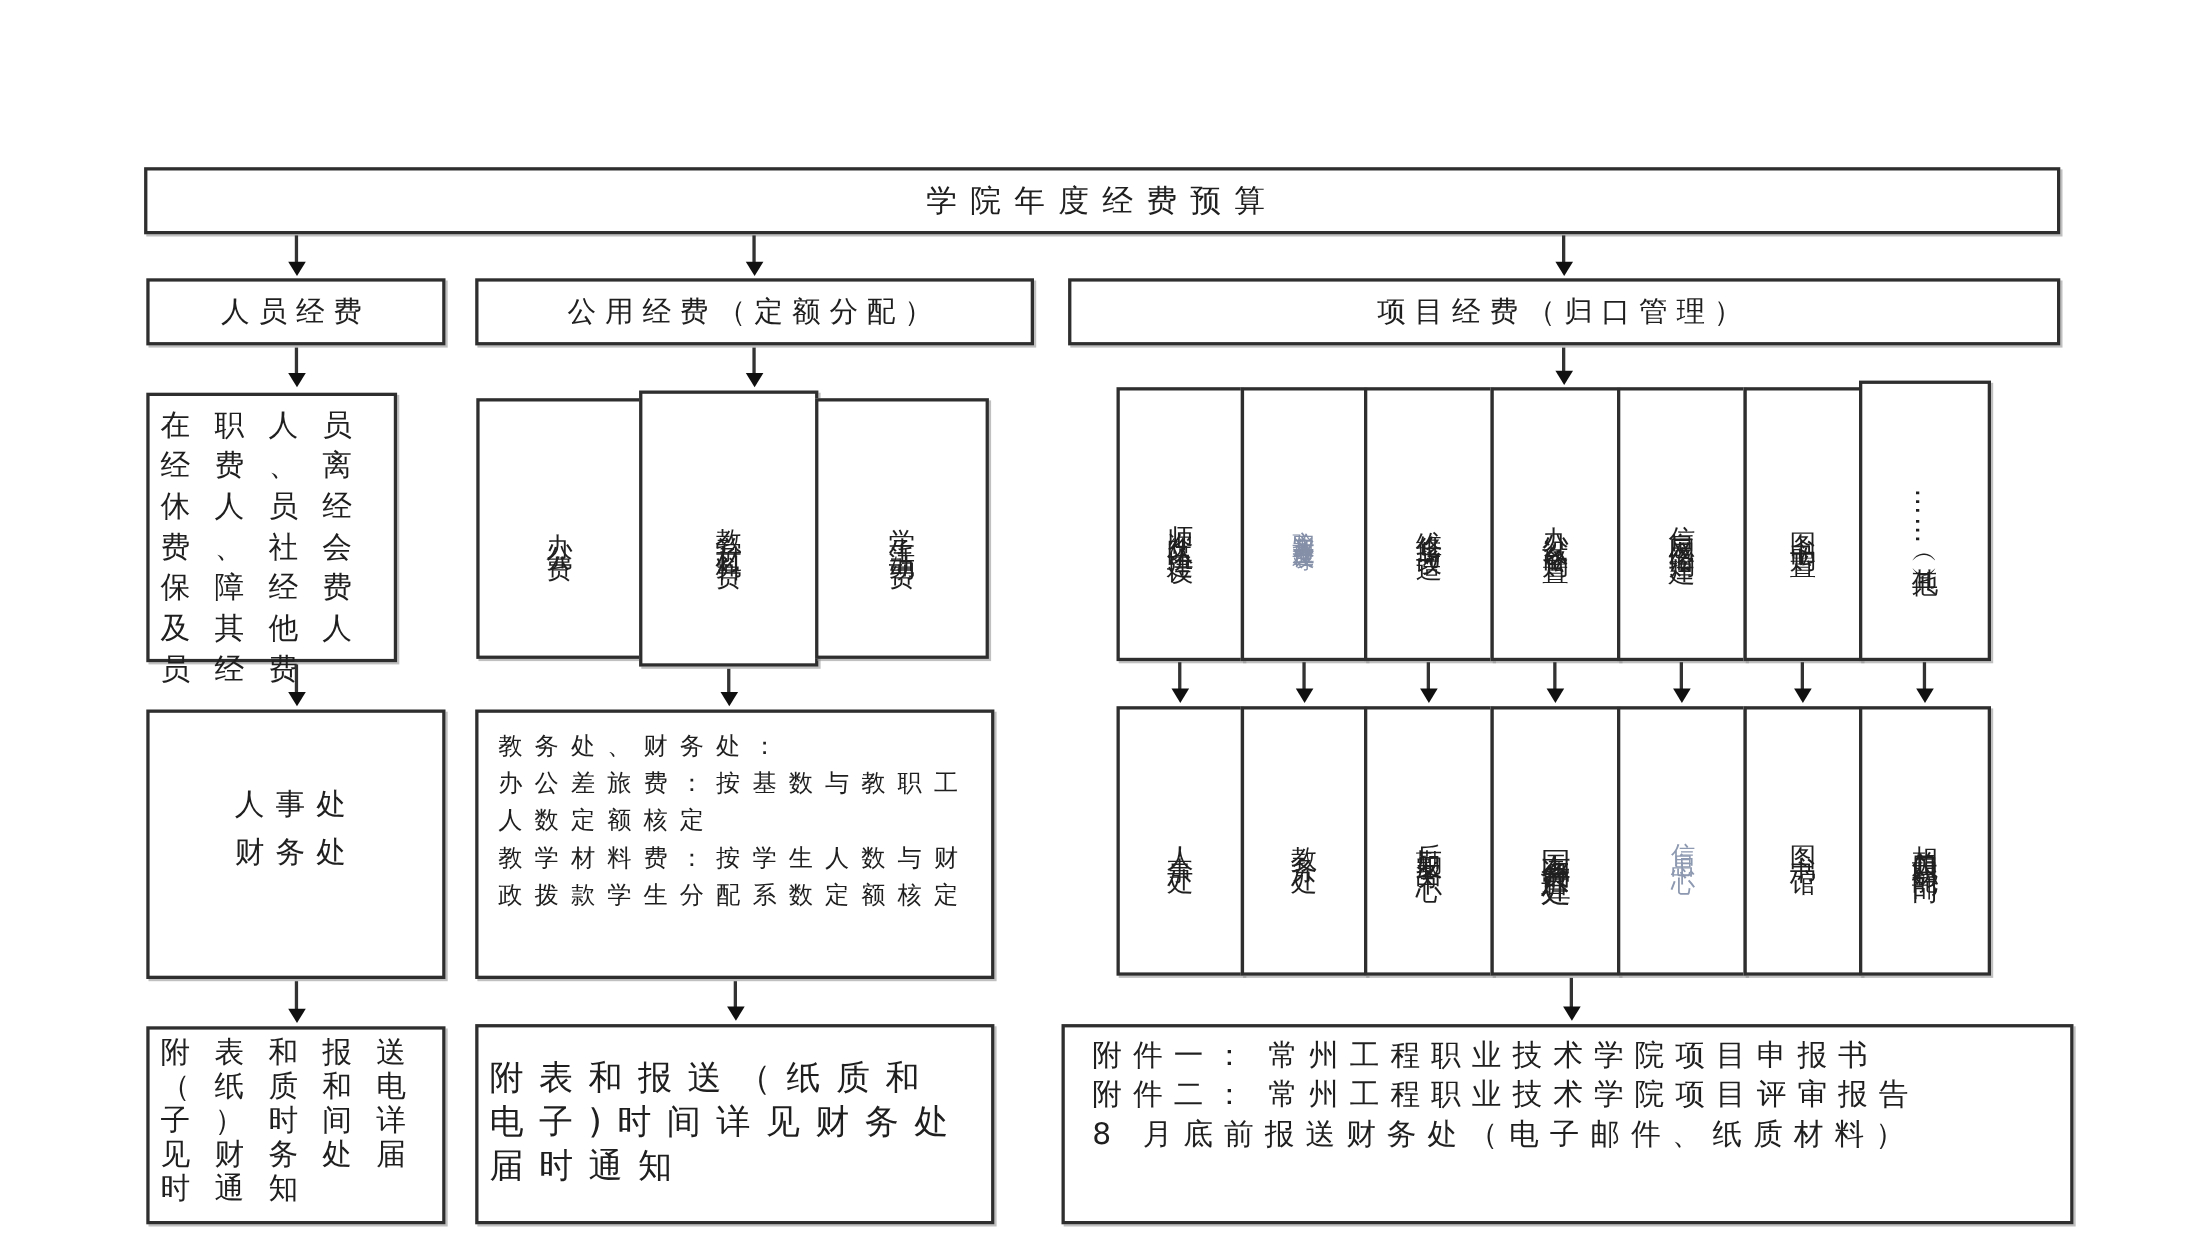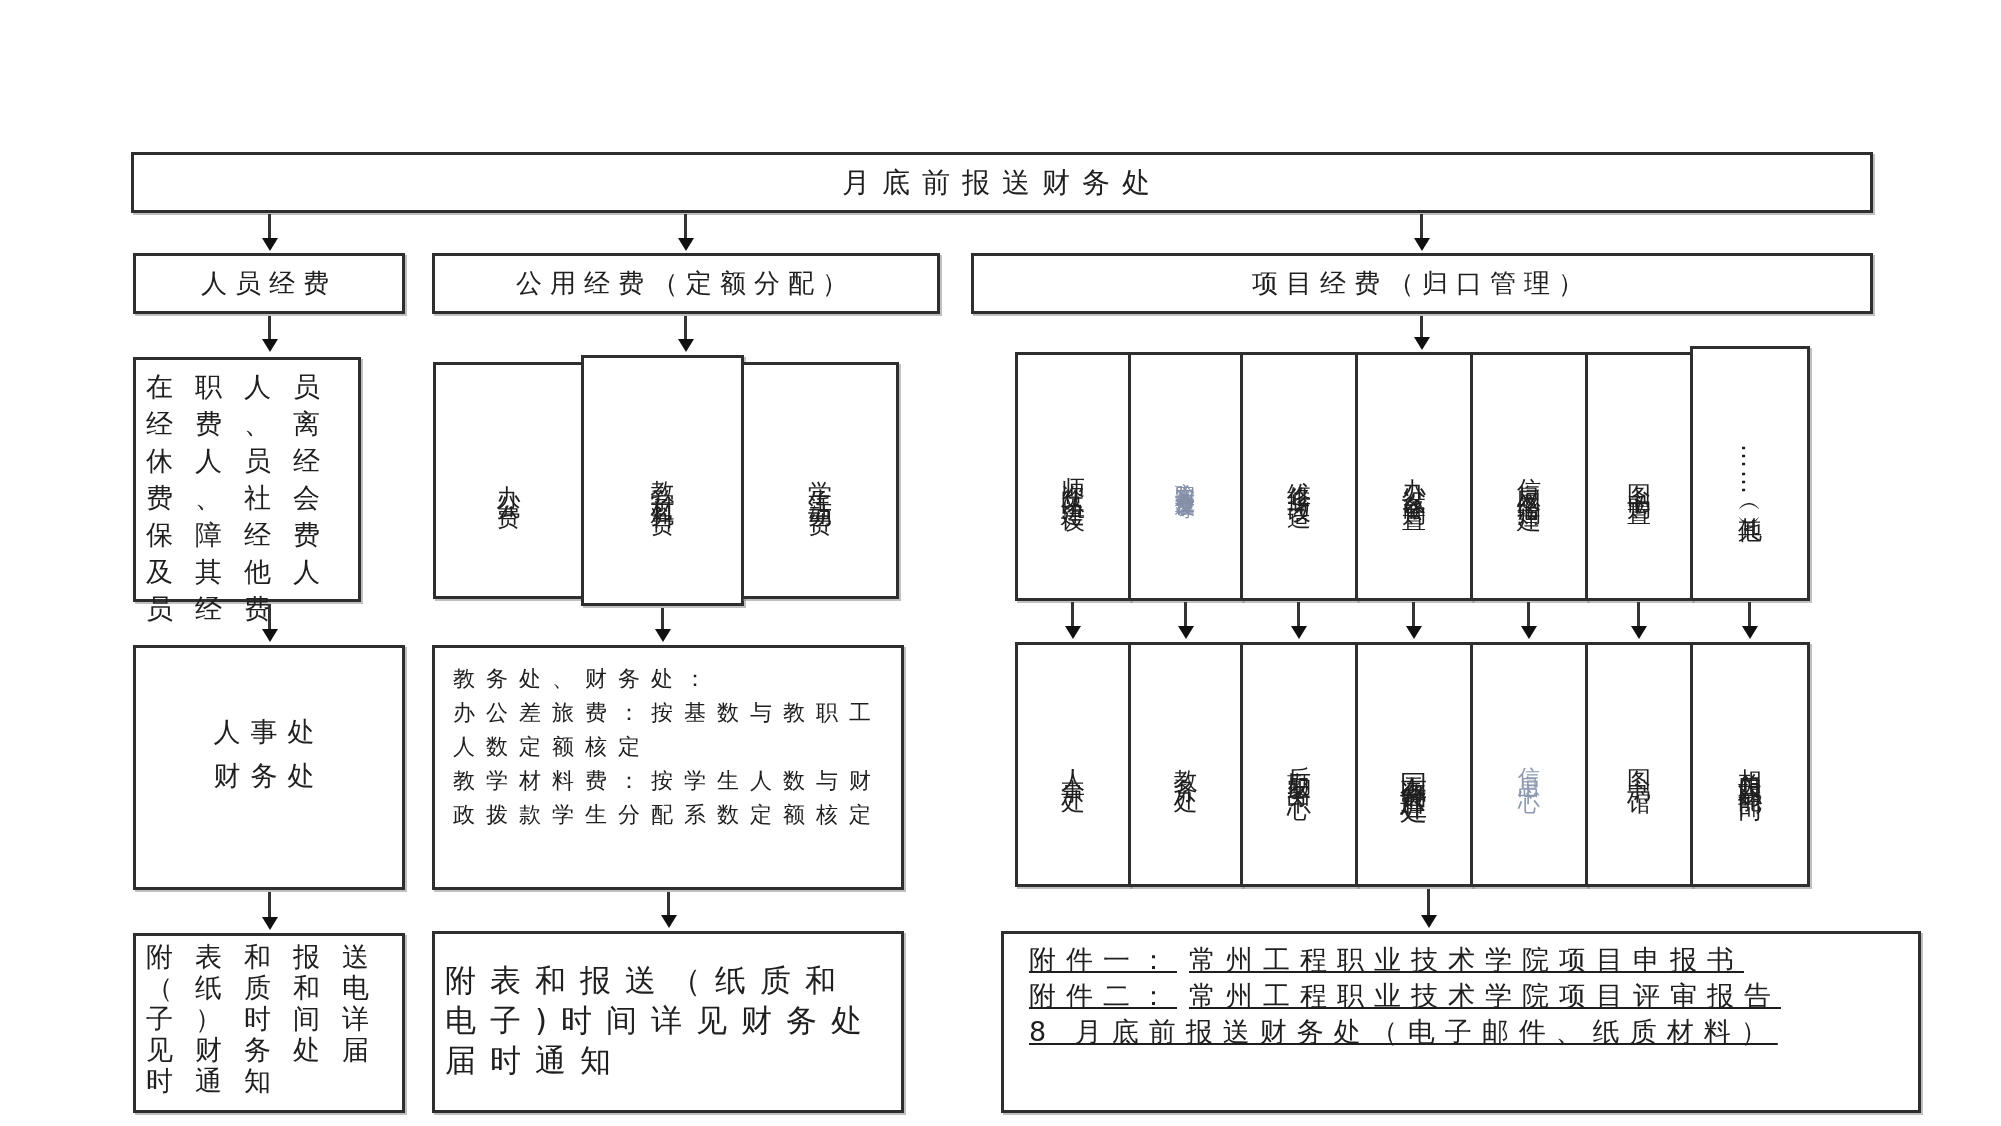--- a/index.html
+++ b/index.html
@@ -64,21 +64,21 @@
     border-top:13px solid #101010;
   }
 </style>
 </head>
 <body>
 
 <div id="slide">
 
 
   <div class="box center" style="left:131px;top:152px;width:1742px;height:61px;">
-    <span class="root-label">月底前报送财务处</span>
+    <span class="root-label">学院年度经费预算</span>
   </div>
 
   <div class="arrow" style="left:268px;top:214px;height:25px;"></div>
   <div class="arrow" style="left:684px;top:214px;height:25px;"></div>
   <div class="arrow" style="left:1420px;top:214px;height:25px;"></div>
 
   <div class="box center" style="left:133px;top:253px;width:272px;height:61px;">
     <span class="branch-label">人员经费</span>
   </div>
   <div class="box center" style="left:432px;top:253px;width:508px;height:61px;">
@@ -178,21 +178,21 @@
   <div class="arrow" style="left:1427px;top:889px;height:27px;"></div>
 
   <div class="box" style="left:133px;top:933px;width:272px;height:180px;">
     <div class="a5-text">附表和报送（纸质和电子）时间详见财务处届时通知</div>
   </div>
 
   <div class="box" style="left:432px;top:931px;width:472px;height:182px;">
     <div class="b5-text">附表和报送（纸质和电子)时间详见财务处届时通知</div>
   </div>
 
-  <div class="box" style="left:1001px;top:931px;width:920px;height:182px;text-decoration:underline;">
+  <div class="box" style="left:965px;top:931px;width:920px;height:182px;">
     <div class="attach">
       <div class="attach-row">
         <span class="attach-label">附件一：</span>
         <span class="attach-text">常州工程职业技术学院项目申报书</span>
       </div>
       <div class="attach-row">
         <span class="attach-label">附件二：</span>
         <span class="attach-text">常州工程职业技术学院项目评审报告</span>
       </div>
       <div>8 月底前报送财务处（电子邮件、纸质材料）</div>

